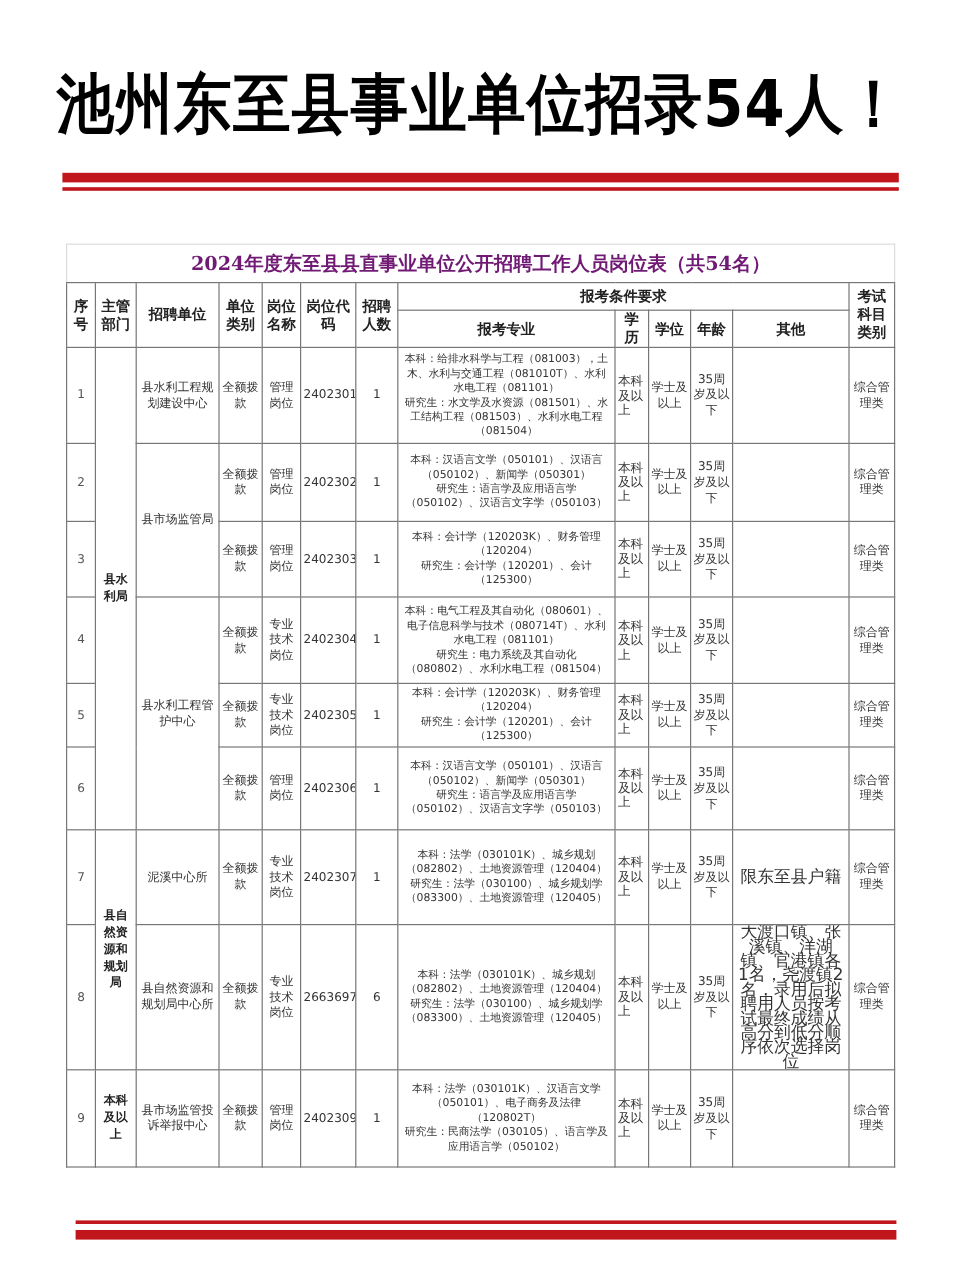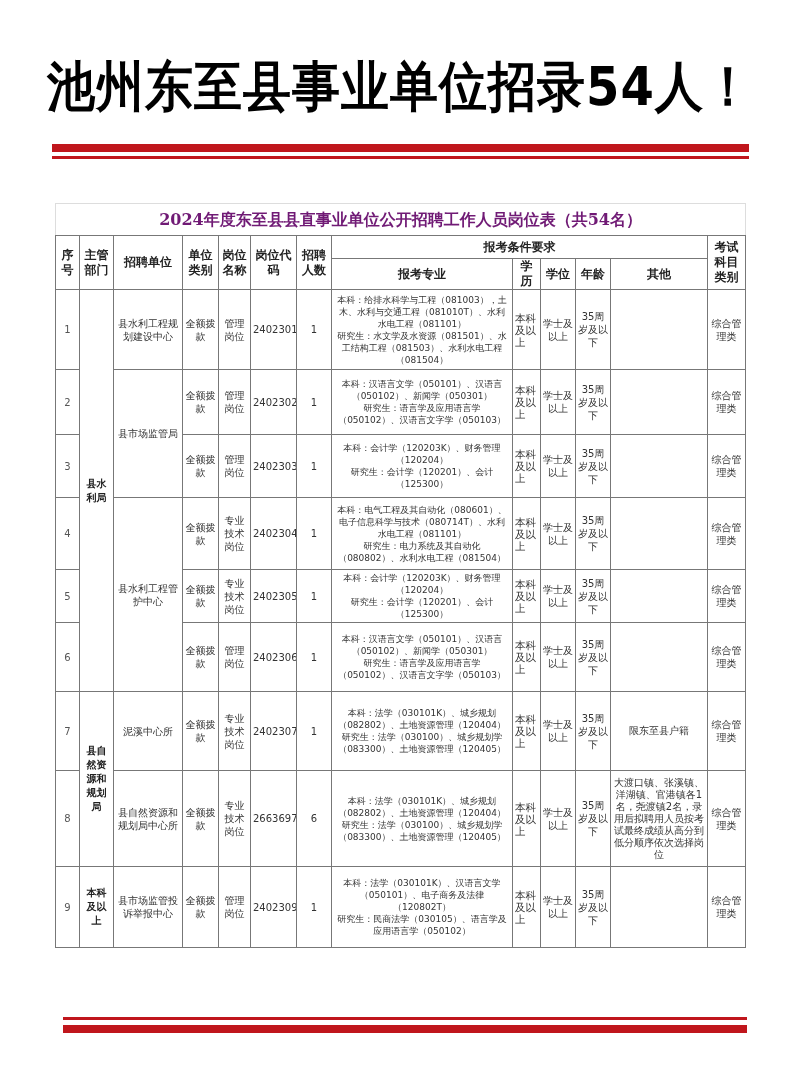--- a/index.html
+++ b/index.html
@@ -15,21 +15,21 @@
   td, th { border: 1px solid #777; padding: 0 2px; text-align: center; vertical-align: middle;
            font-size: 10px; line-height: 13px; color: #333; font-weight: normal;
            font-family: "DejaVu Sans", "Liberation Sans", sans-serif; overflow: hidden; }
   th { font-family: "DejaVu Serif", "Liberation Serif", serif; font-size: 12px; line-height: 15px; color: #222; font-weight: bold; }
   .title-cell { font-family: "DejaVu Serif", "Liberation Serif", serif; font-size: 16px; font-weight: bold;
                 color: #701a75; height: 31px; border-color: #ddd #ddd #777 #ddd; }
   .major { text-align: center; font-size: 9px; line-height: 12px; padding: 2px 3px; color: #333; }
   .dept { font-weight: bold; font-size: 10px; line-height: 14px; color: #222; }
   .req { text-align: left; font-size: 10.5px; line-height: 12px; }
   .seq { color: #555; }
-  .other { font-size: 10px; line-height: 12px; }
+  .other { font-size: 14px; line-height: 12px; }
 </style>
 </head>
 <body>
 
 <div class="headline">池州东至县事业单位招录54人！</div>
 
 <div class="rule-thick" style="left:52px; top:144px; width:697px;"></div>
 <div class="rule-thin" style="left:52px; top:156px; width:697px;"></div>
 
 <div class="sheet">

